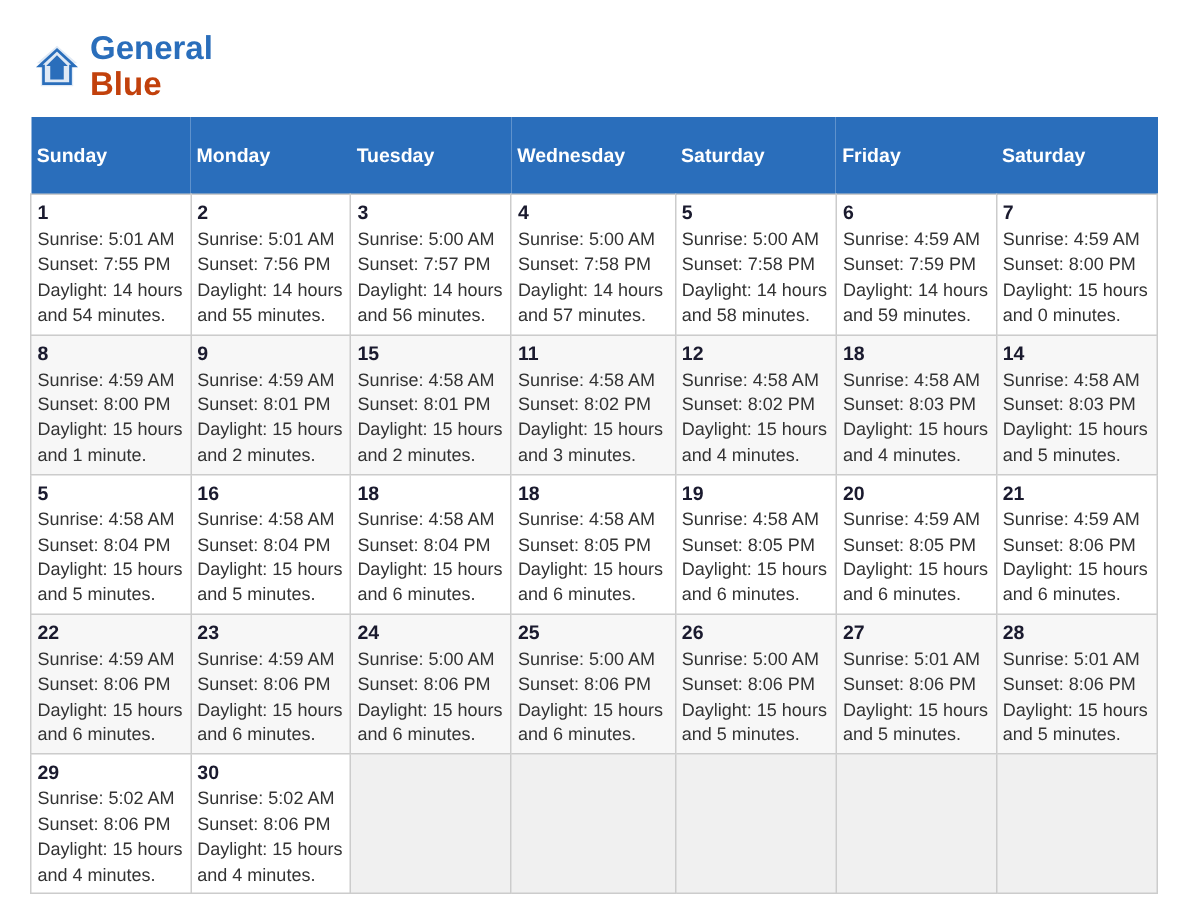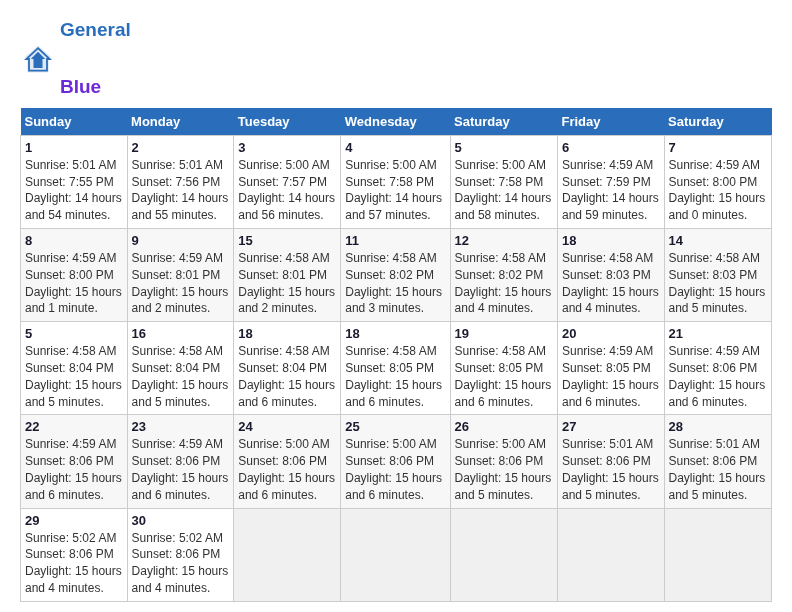--- a/index.html
+++ b/index.html
@@ -15,21 +15,21 @@
       justify-content: space-between;
       align-items: flex-start;
       margin-bottom: 10px;
     }
     .logo {
       display: flex;
       align-items: center;
       gap: 4px;
     }
     .logo-text {
-      font-size: 19px;
+      font-size: 22px;
       font-weight: bold;
       color: #1a1a2e;
       line-height: 1.1;
     }
     .logo-text span {
       color: #2a6ebb;
     }
     .logo-icon {
       width: 36px;
       height: 36px;
@@ -48,21 +48,21 @@
       font-weight: normal;
     }
     table {
       width: 100%;
       border-collapse: collapse;
       font-size: 11px;
     }
     thead tr th {
       background: #2a6ebb;
       color: white;
-      padding: 6px 4px;
+      padding: 18px 4px;
       text-align: left;
       font-size: 13px;
       font-weight: bold;
     }
     tbody tr td {
       border: 1px solid #ccc;
       vertical-align: top;
       padding: 4px;
       width: 113px;
       min-height: 70px;
@@ -95,21 +95,21 @@
 <div class="header">
   <div class="logo">
     <svg class="logo-icon" viewBox="0 0 40 40">
       <rect x="0" y="0" width="40" height="40" fill="white"></rect>
       <polygon points="20,5 35,18 32,18 32,35 8,35 8,18 5,18" fill="#2a6ebb" opacity="0.15"></polygon>
       <polygon points="20,8 33,20 30,20 30,33 10,33 10,20 7,20" fill="none" stroke="#2a6ebb" stroke-width="2"></polygon>
       <polygon points="20,12 28,20 25,20 25,30 15,30 15,20 12,20" fill="#2a6ebb"></polygon>
     </svg>
     <div>
       <div class="logo-text"><span>General</span></div>
-      <div class="logo-text" style="color:#6d28d9;margin-top:36px;">Blue</div>
+      <div class="logo-text" style="color:#c2410c;">Blue</div>
     </div>
   </div>
   <div class="title-block">
     <h1></h1>
     <h2></h2>
   </div>
 </div>
 
 <table>
   <thead>

